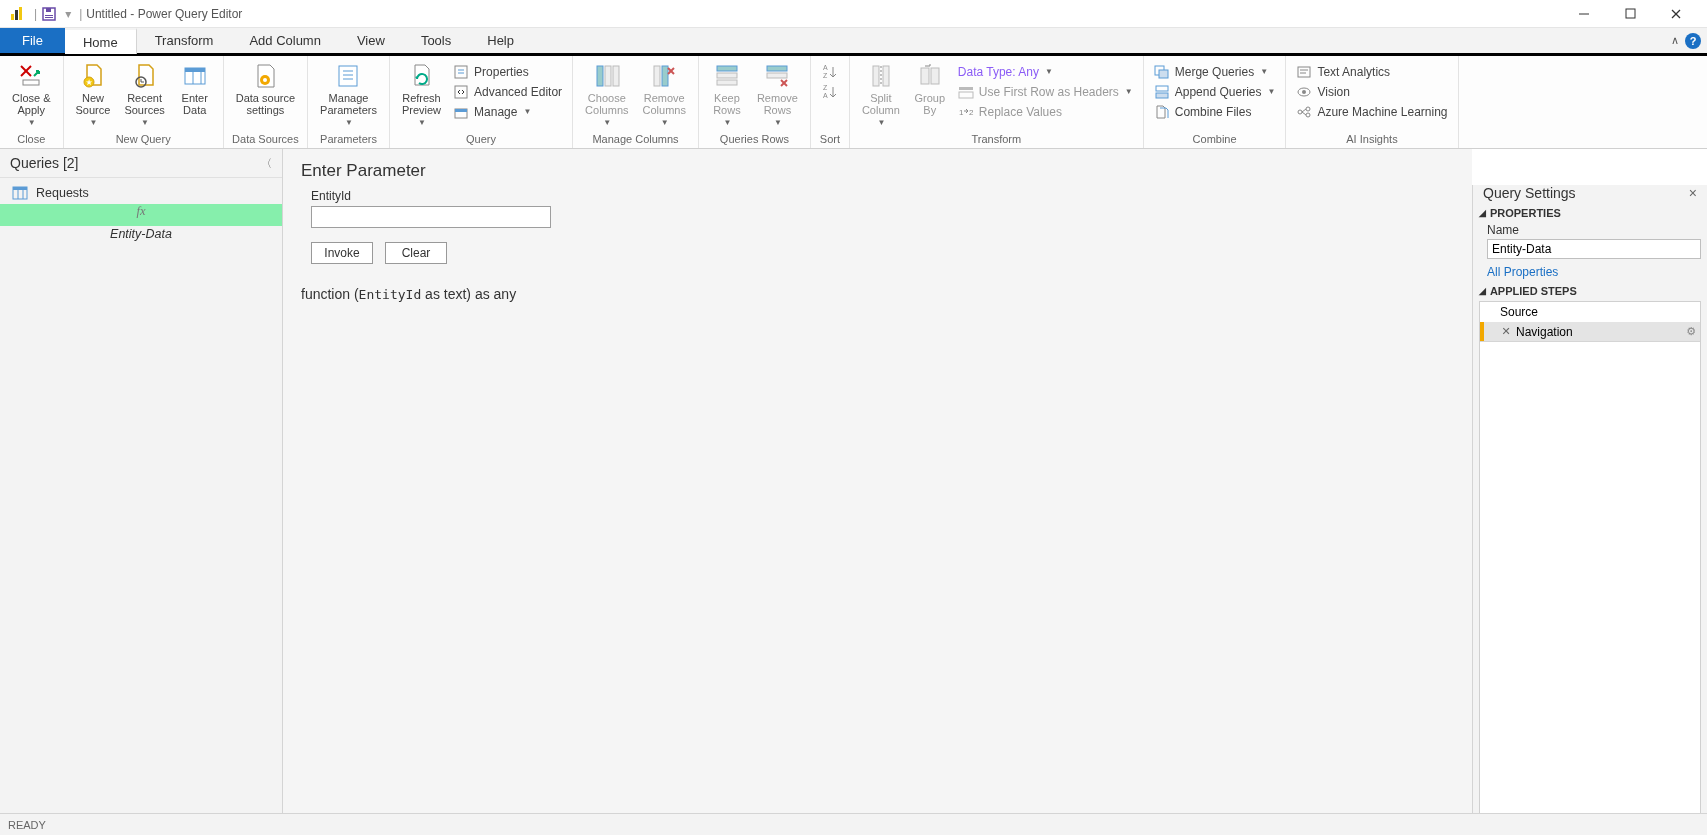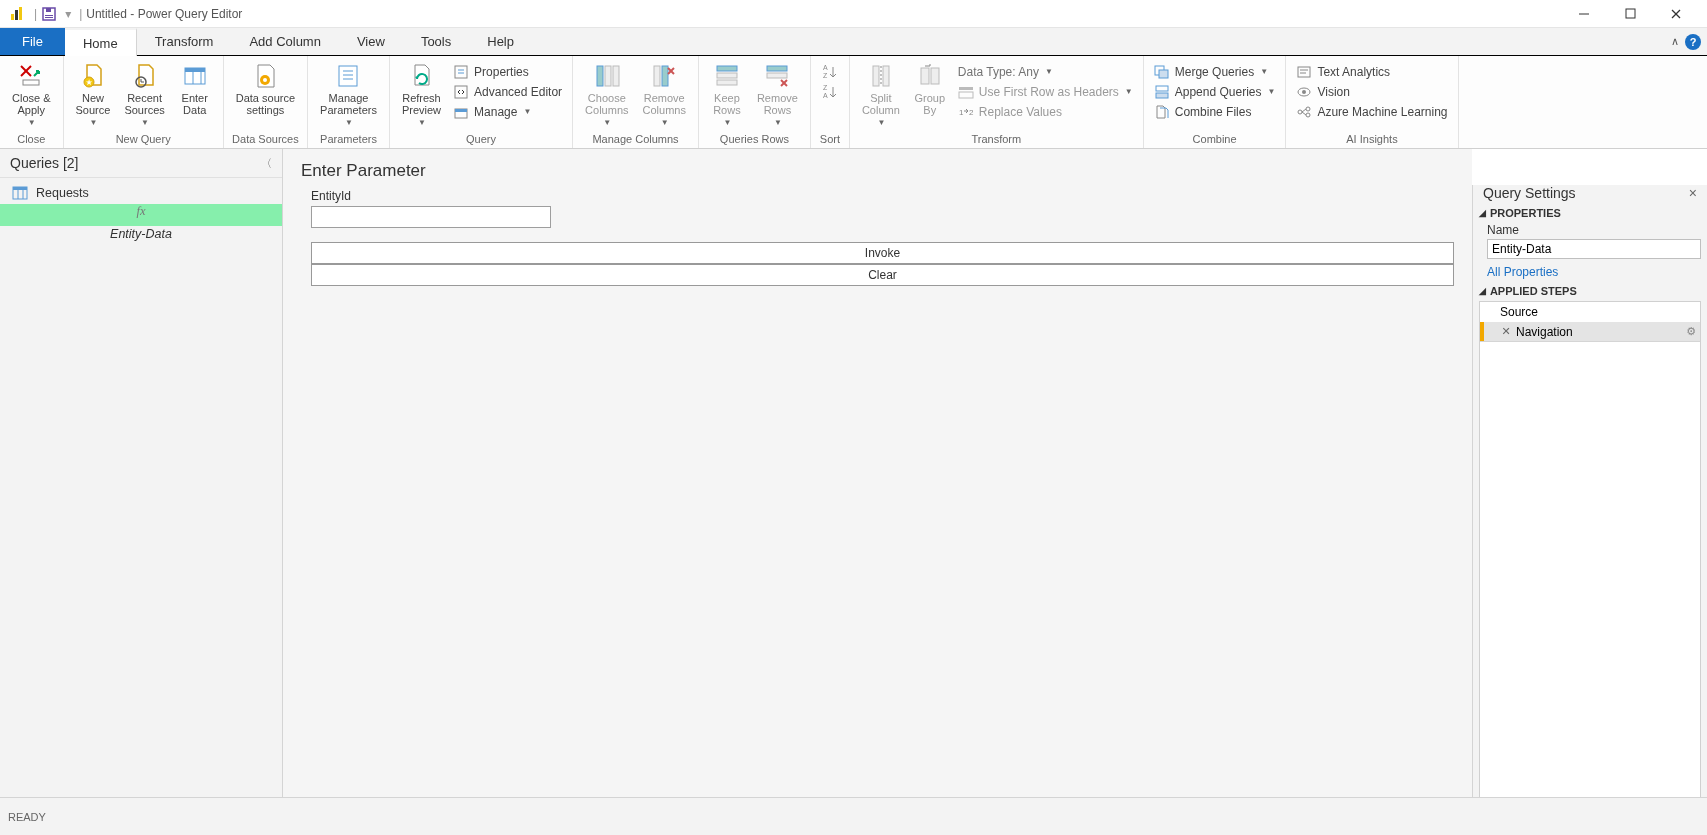--- a/index.html
+++ b/index.html
@@ -8,21 +8,21 @@
 
 .titlebar { height: 28px; background: #fff; display: flex; align-items: center; padding: 0 8px; border-bottom: 1px solid #e5e5e5; }
 .titlebar .ficon { width: 16px; height: 16px; margin-right: 6px; }
 .titlebar .save-icon { width: 16px; height: 16px; margin-right: 4px; }
 .titlebar .sep { color: #999; margin: 0 4px; font-size: 12px; }
 .titlebar .title { font-size: 12px; color: #555; }
 .titlebar .spacer { flex: 1; }
 .titlebar .winbtn { width: 46px; height: 28px; display: flex; align-items: center; justify-content: center; font-size: 14px; color: #333; }
 
 
-.tabsrow { height: 28px; background: #f3f3f3; display: flex; align-items: stretch; border-bottom: 1px solid #000000; position: relative; }
+.tabsrow { height: 28px; background: #f3f3f3; display: flex; align-items: stretch; border-bottom: 3px solid #000000; position: relative; }
 .tabsrow .tab { padding: 0 18px; font-size: 13px; color: #333; display: flex; align-items: center; }
 .tabsrow .tab.file { background: #1a6fc4; color: #fff; padding: 0 22px; }
 .tabsrow .tab.active { background: #fff; border-top: 2px solid #f3f3f3; border-right: 1px solid #d4d4d4; border-left: 1px solid #d4d4d4; margin-bottom: -1px; }
 .tabsrow .tab + .tab.active { border-left: none; }
 .tabsrow .rightctrls { margin-left: auto; display:flex; align-items:center; gap:6px; padding-right:6px; }
 .tabsrow .rightctrls .chev { font-size:11px; color:#555;}
 .tabsrow .rightctrls .help { width:16px; height:16px; border-radius:50%; background:#1a6fc4; color:#fff; font-size:11px; display:flex; align-items:center; justify-content:center; font-weight:bold;}
 
 
 .ribbon { height: 93px; background: #fdfdfd; border-bottom: 1px solid #d0d0d0; display: flex; align-items: stretch;}
@@ -45,21 +45,21 @@
 .panelhead .collapse { margin-left:auto; font-size:11px; color:#666;}
 .qlist { padding-top: 4px;}
 .qitem { height:22px; display:flex; align-items:center; gap:8px; padding:0 12px; font-size:12.5px; color:#333;}
 .qitem.selected { background:#86efac; font-style: italic; flex-direction: column;}
 .qitem .qi { width:16px; height:16px; display:flex; align-items:center; justify-content:center;}
 
 .center { flex:1; background:#f5f5f5; display:flex; flex-direction:column; padding: 12px 18px;}
 .paramhead { font-size: 17px; color:#333; margin-bottom:8px;}
 .paramlabel { font-size:12px; color:#333; margin-bottom:3px;}
 .paraminput { width:240px; height:22px; border:1px solid #9e9e9e; background:#fff; font-size:12px; padding:0 4px;}
-.btnrow { display:flex; margin-top:14px;flex-direction:column;}
+.btnrow { display:flex; gap:12px; margin-top:14px;}
 .btn { min-width:62px; height:22px; border:1px solid #999; background:#fff; font-size:12px; color:#333; display:flex; align-items:center; justify-content:center; padding:0 8px;}
 .signature { margin-top:22px; font-size:14px; color:#333;}
 .signature .mono { font-family: Consolas, monospace; font-size:13px;}
 
 .settings { width: 235px; border-left:1px solid #d4d4d4; background:#f3f3f3; display:flex; flex-direction:column; padding:0 6px;margin-top:36px;}
 .settings .panelhead { padding:0 4px; border:none;}
 .settings .panelhead .close { margin-left:auto; font-size:14px; color:#666;}
 .sect { margin-top:6px;}
 .secthead { font-size:11px; font-weight:bold; color:#333; display:flex; align-items:center; gap:4px;}
 .secthead .tri { font-size:9px;}
@@ -67,21 +67,21 @@
 .sectbody .lbl { font-size:12px; color:#333; margin-bottom:2px;}
 .nameinput { width:100%; height:20px; border:1px solid #bfbfbf; background:#fff; font-size:12px; padding:0 4px; }
 .link { color:#1a6fc4; font-size:12px; margin-top:6px; display:block;}
 .steps { border:1px solid #d0d0d0; background:#fff; margin-top:4px; height: 550px; overflow:hidden;}
 .step { height:20px; display:flex; align-items:center; font-size:12px; padding-left:20px; gap:4px; position: relative;}
 .step.sel { background:#e4e4e4; border-bottom:1px solid #d5d5d5;}
 .step.sel::before { content:""; position:absolute; left:0; top:0; bottom:0; width:4px; background:#f2a800;}
 .step .xi { width:12px; height:12px; display:inline-flex; align-items:center; justify-content:center; font-size:11px; color:#666;}
 .step .gear { margin-left:auto; margin-right:4px; font-size:11px; color:#888;}
 
-.statusbar { height:38px; border-top:1px solid #d4d4d4; background:#f3f3f3; font-size:11px; color:#666; display:flex; align-items:center; padding:0 8px;}
+.statusbar { height:22px; border-top:1px solid #d4d4d4; background:#f3f3f3; font-size:11px; color:#666; display:flex; align-items:center; padding:0 8px;}
 
 svg { display:block; }
 </style>
 </head>
 <body>
 
 <div class="titlebar">
   <span class="ficon">
     <svg width="16" height="16" viewBox="0 0 16 16">
         <rect x="3" y="8" width="3" height="6" fill="#f2c811"></rect>
@@ -393,21 +393,21 @@
               <rect x="5" y="6" width="8" height="16" fill="#eee" stroke="#bbb"></rect>
               <rect x="15" y="6" width="8" height="16" fill="#eee" stroke="#bbb"></rect>
               <path d="M9 4 l5 0 l0 -2" stroke="#888" fill="none"></path>
             </svg>
           </span>
           <span class="lbl" style="color:#999; white-space:pre;">Group
 By</span>
         </div>
       <div class="stack">
         <div class="smallbtn">
-            <span style="color:#737373;">Data Type: Any</span>
+            <span style="color:#8b5cf6;">Data Type: Any</span>
             <span class="dd">▼</span>
           </div>
         <div class="smallbtn">
             <span class="si">
               <svg width="16" height="16">
                 <rect x="1" y="3" width="14" height="3" fill="#bbb"></rect>
                 <rect x="1" y="8" width="14" height="6" fill="none" stroke="#bbb"></rect>
               </svg>
             </span>
             <span style="color:#999;">Use First Row as Headers</span>
@@ -534,20 +534,23 @@
   <div class="center">
     <div class="paramhead">Enter Parameter</div>
     <div style="padding-left:10px;">
       <div class="paramlabel">EntityId</div>
       <input class="paraminput" type="text" style="">
       <div class="btnrow">
         <div class="btn">Invoke</div>
         <div class="btn">Clear</div>
       </div>
     </div>
+    <div class="signature">
+      <span>function (</span><span class="mono">EntityId</span><span> as text) as any</span>
+    </div>
   </div>
 
   <div class="settings">
     <div class="panelhead">
       <span>Query Settings</span>
       <span class="close">×</span>
     </div>
     <div class="sect">
       <div class="secthead">
           <span class="tri">◢</span>

